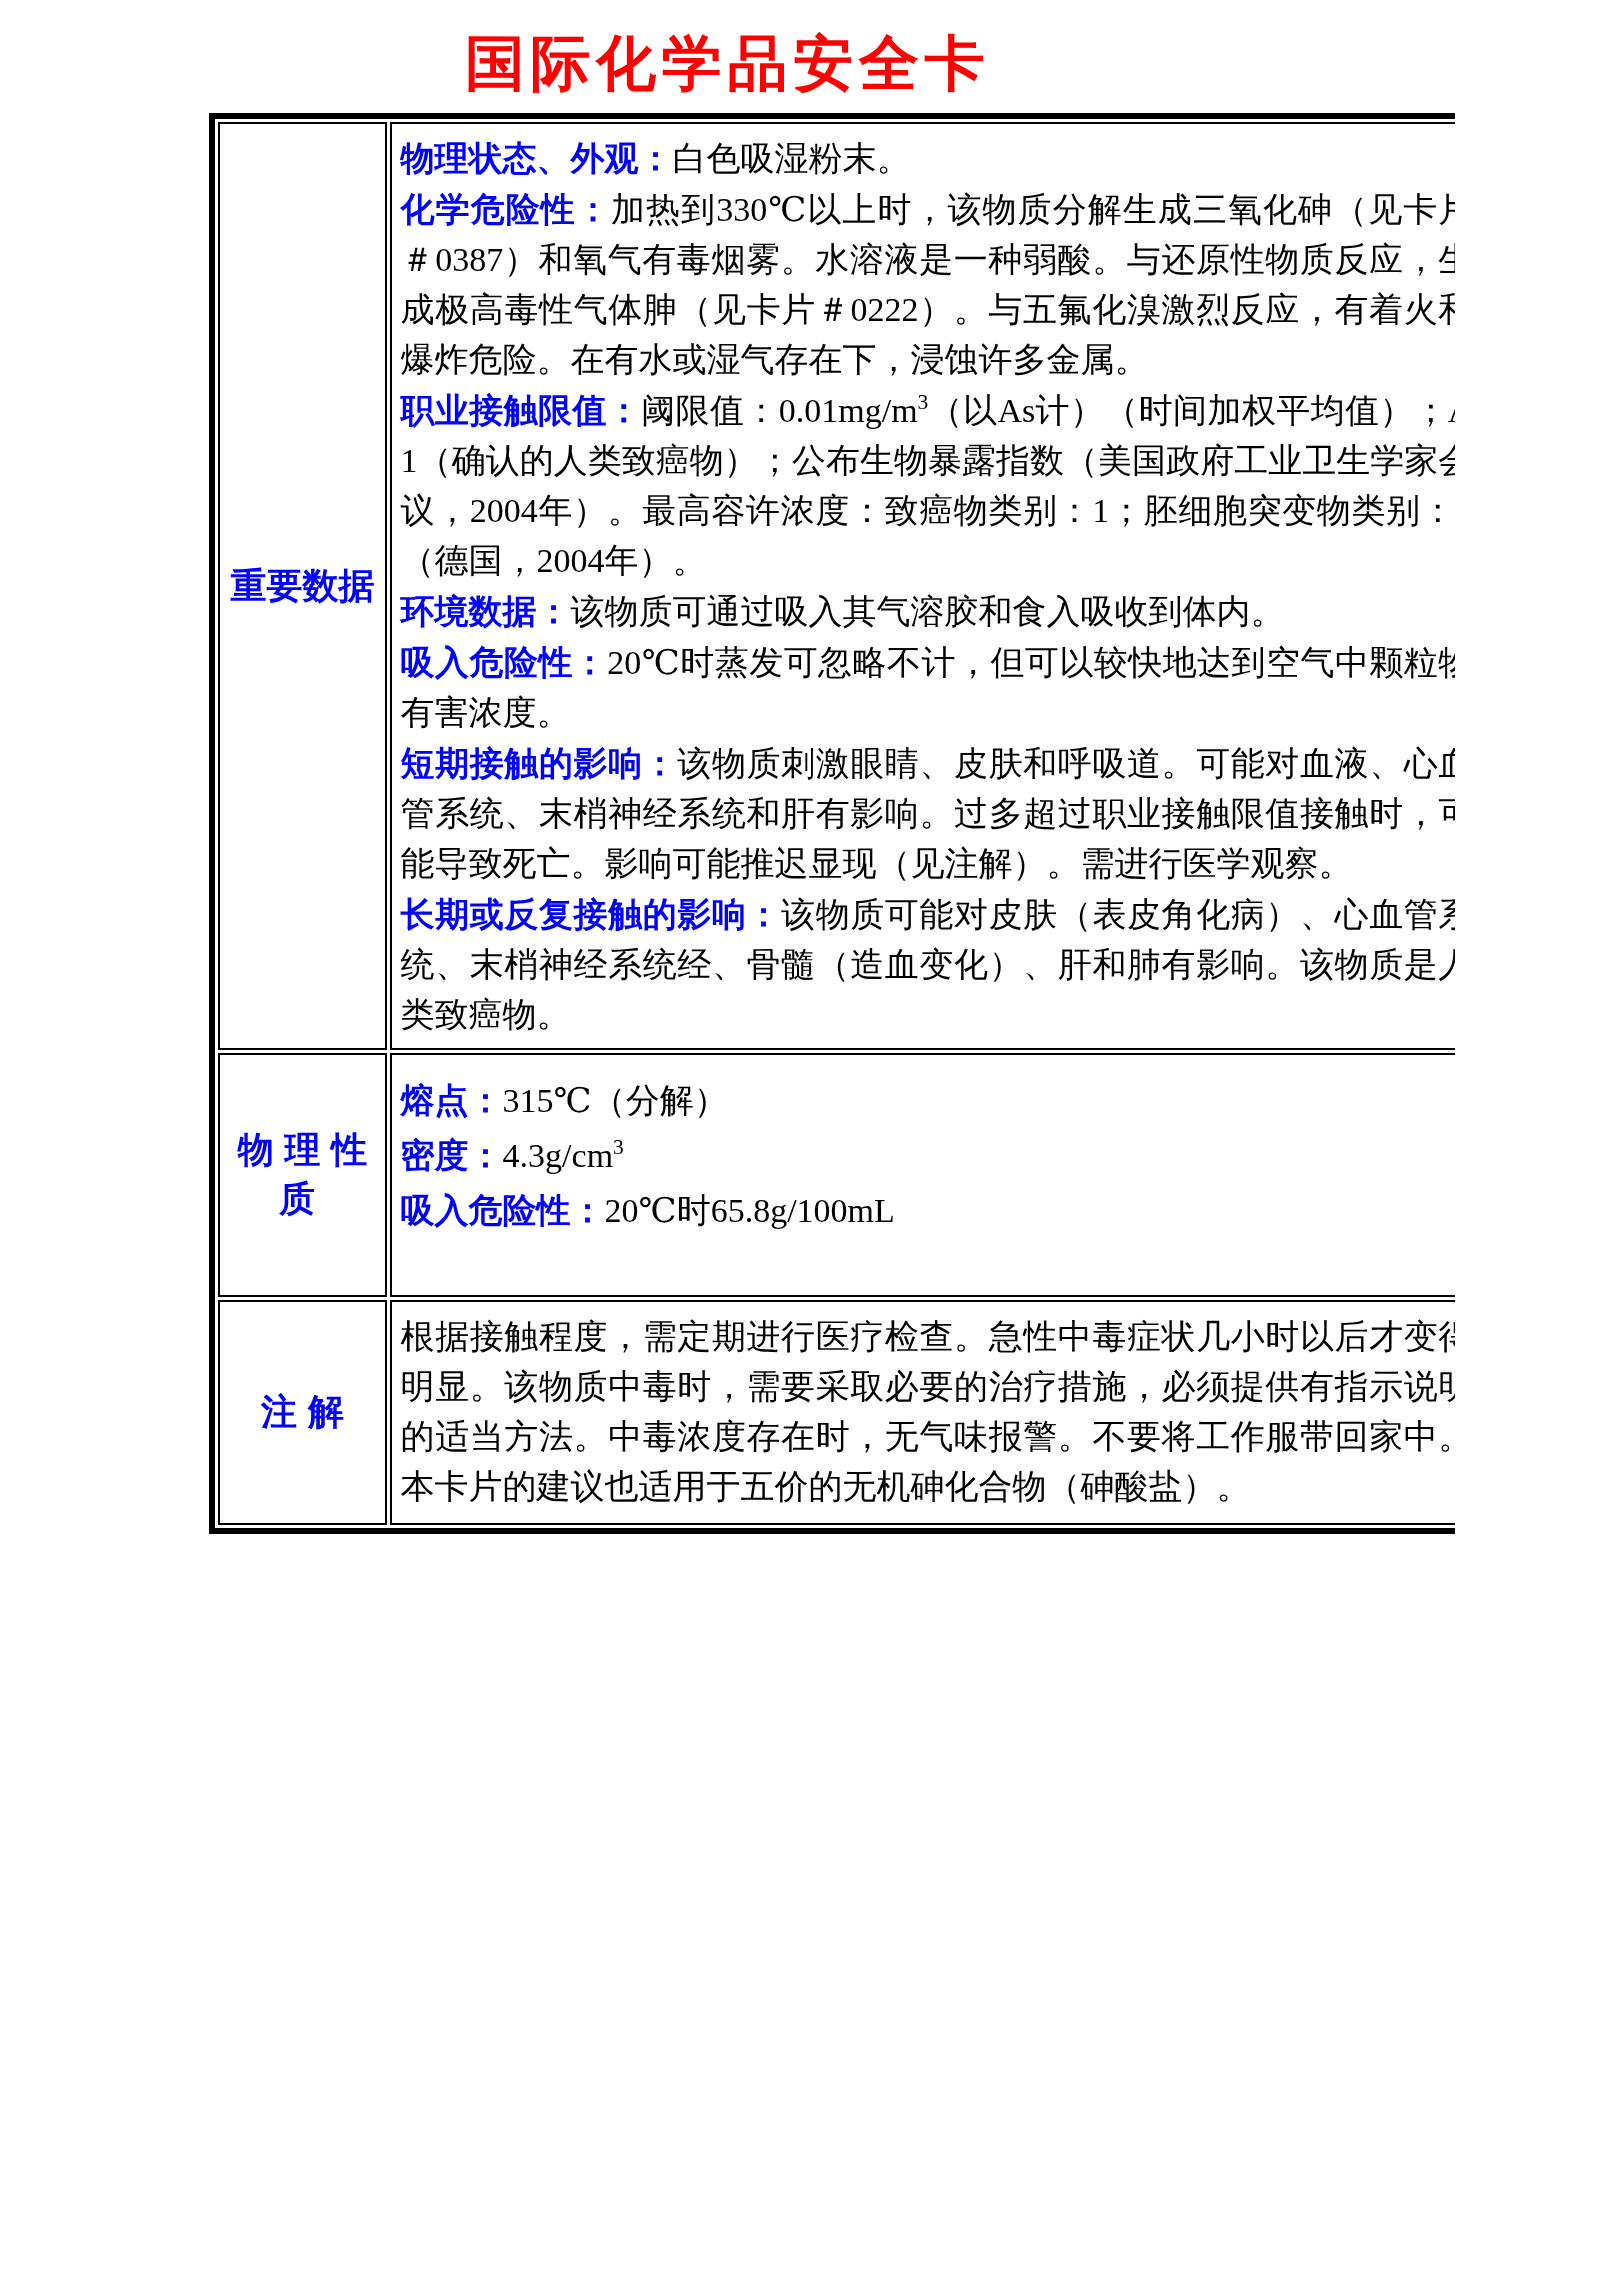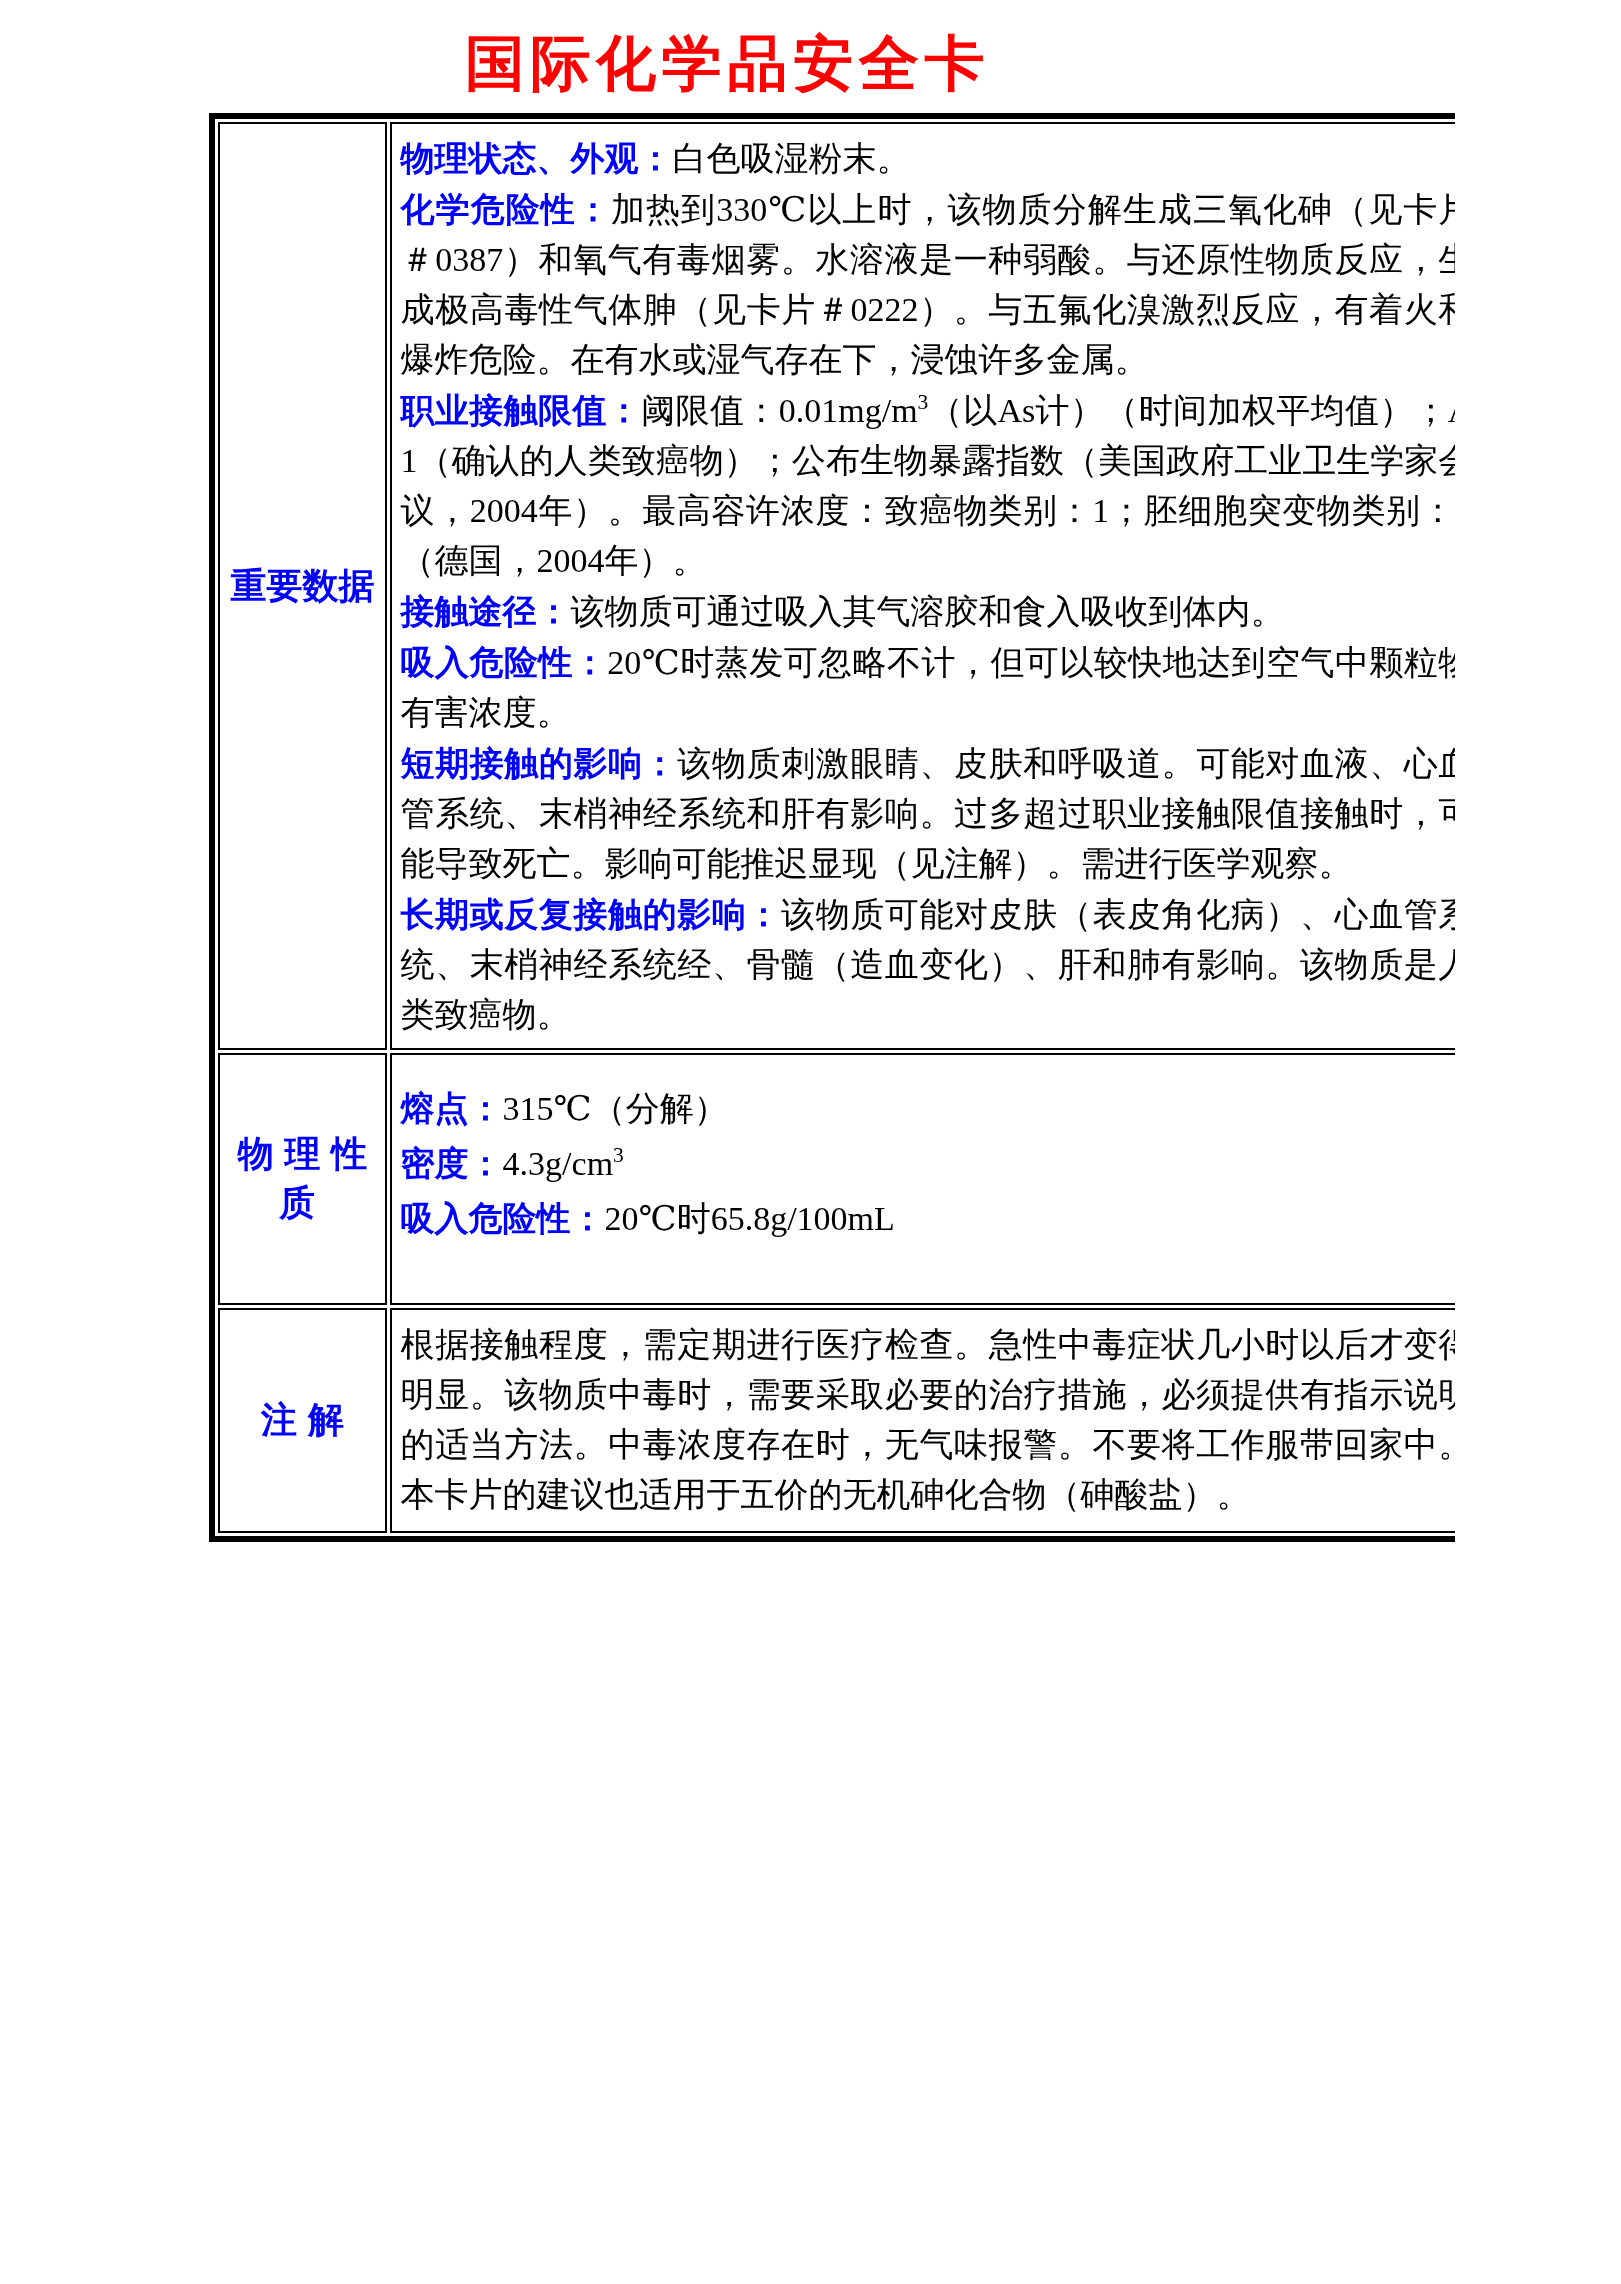--- a/index.html
+++ b/index.html
@@ -58,21 +58,21 @@
     font-family:"Liberation Sans","DejaVu Sans",sans-serif;
   }
   .sup{font-size:21.5px;line-height:0;position:relative;top:-13px;}
   
   .row-header td{height:61px;padding:0 4.3px 0 8.6px;}
   .header-flex{display:flex;justify-content:space-between;align-items:center;font-size:34px;}
   .header-num{margin-left:13px;}
   
   .row-important .content-cell{padding:8.6px 5.7px 8.6px 8.6px;}
   .row-physical td{height:216px;}
-  .row-physical .content-cell{vertical-align:top;padding-top:26px;}
+  .row-physical .content-cell{vertical-align:top;padding-top:18px;}
   .phys-item{line-height:54px;}
   .row-env td{height:74px;}
   .row-notes td{height:209px;}
 </style>
 </head>
 <body>
 
 <div class="page">
 
   <div class="doc-title">国际化学品安全卡</div>
@@ -87,21 +87,21 @@
         <div class="item">
           <span class="inl">物理状态、外观：</span><span>白色吸湿粉末。</span>
         </div>
         <div class="item">
           <span class="inl">化学危险性：</span><span>加热到330℃以上时，该物质分解生成三氧化砷（见卡片＃0387）和氧气有毒烟雾。水溶液是一种弱酸。与还原性物质反应，生成极高毒性气体胂（见卡片＃0222）。与五氟化溴激烈反应，有着火和爆炸危险。在有水或湿气存在下，浸蚀许多金属。</span>
         </div>
         <div class="item">
           <span class="inl">职业接触限值：</span><span>阈限值：0.01mg/m</span><span class="sup">3</span><span>（以As计）（时间加权平均值）；A1（确认的人类致癌物）；公布生物暴露指数（美国政府工业卫生学家会议，2004年）。最高容许浓度：致癌物类别：1；胚细胞突变物类别：3（德国，2004年）。</span>
         </div>
         <div class="item">
-          <span class="inl">接触途径：</span><span>该物质可通过吸入其气溶胶和食入吸收到体内。</span>
+          <span class="inl">环境数据：</span><span>该物质可通过吸入其气溶胶和食入吸收到体内。</span>
         </div>
         <div class="item">
           <span class="inl">吸入危险性：</span><span>20℃时蒸发可忽略不计，但可以较快地达到空气中颗粒物有害浓度。</span>
         </div>
         <div class="item">
           <span class="inl">短期接触的影响：</span><span>该物质刺激眼睛、皮肤和呼吸道。可能对血液、心血管系统、末梢神经系统和肝有影响。过多超过职业接触限值接触时，可能导致死亡。影响可能推迟显现（见注解）。需进行医学观察。</span>
         </div>
         <div class="item">
           <span class="inl">长期或反复接触的影响：</span><span>该物质可能对皮肤（表皮角化病）、心血管系统、末梢神经系统经、骨髓（造血变化）、肝和肺有影响。该物质是人类致癌物。</span>
         </div>

